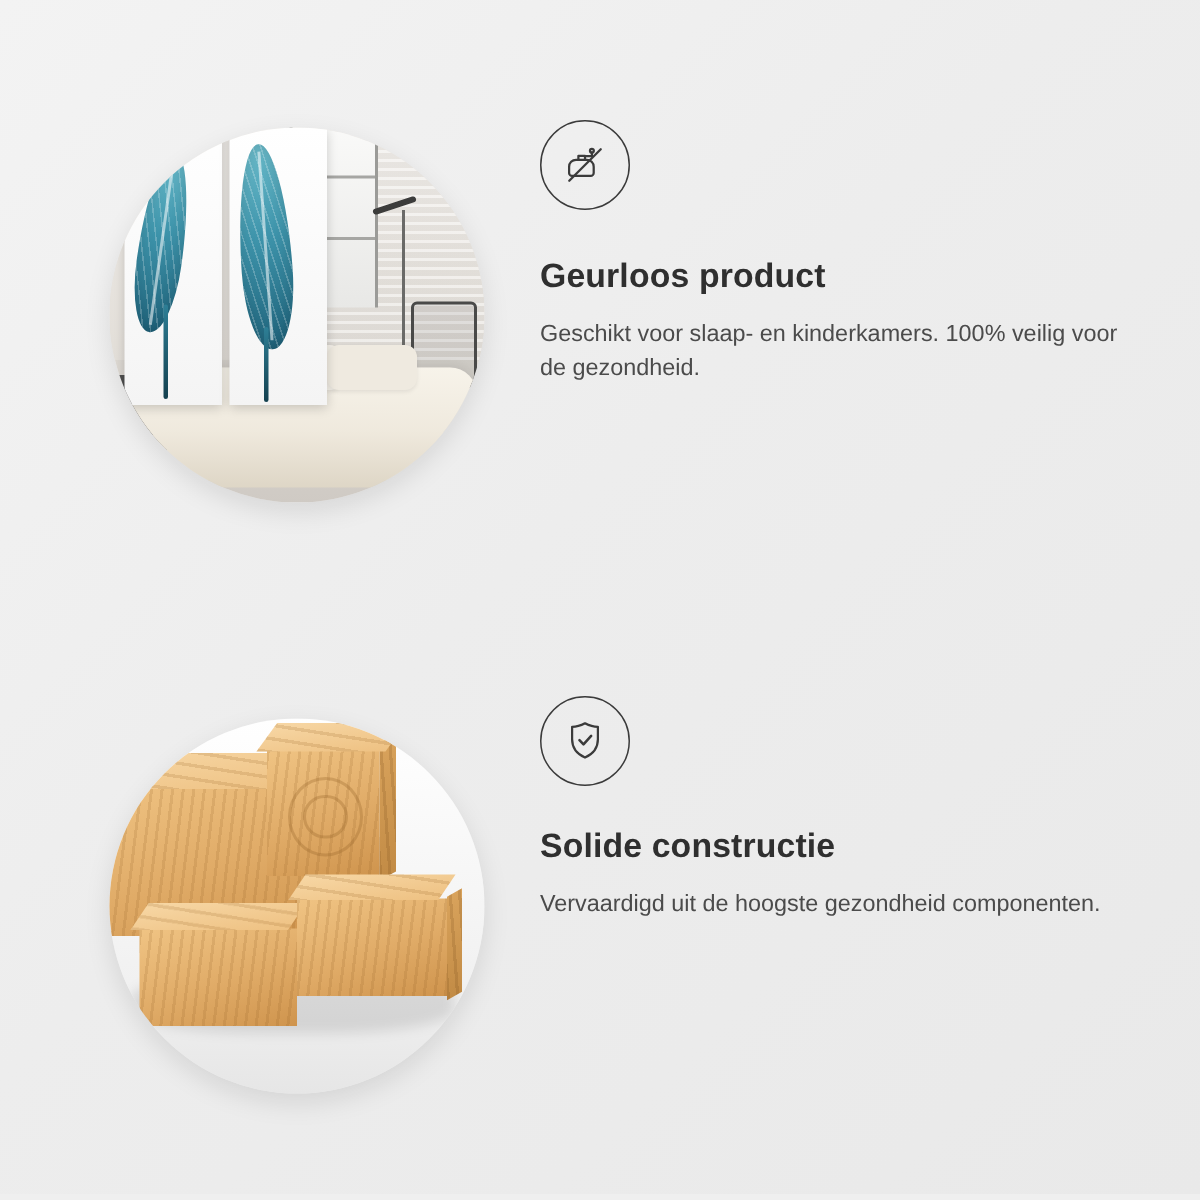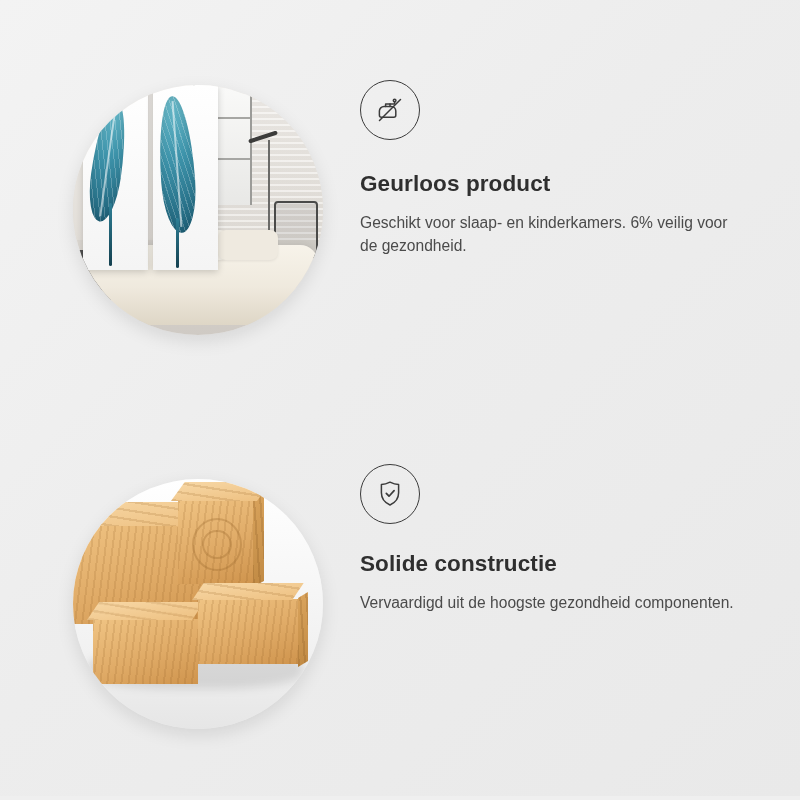--- a/index.html
+++ b/index.html
@@ -321,21 +321,21 @@
           <g fill="none" stroke="#3b3b3b" stroke-width="1.5" stroke-linecap="round" stroke-linejoin="round">
             <path d="M11 13.5 h7.2 a4.6 4.6 0 0 1 4.6 4.6 v4.2 a2 2 0 0 1 -2 2 h-12.4 a2 2 0 0 1 -2 -2 v-4.2 a4.6 4.6 0 0 1 4.6 -4.6 z"></path>
             <path d="M12.6 13.5 v-2.6 h4.4 v2.6"></path>
             <path d="M17 11 h4.6 v-2.4"></path>
             <path d="M21.6 6.2 a1.3 1.3 0 1 1 0 2.6 a1.3 1.3 0 0 1 0 -2.6 z"></path>
             <line x1="6.5" y1="27.5" x2="27.5" y2="6.5"></line>
           </g>
         </svg>
       </div>
       <h2 class="feature-title">Geurloos product</h2>
-      <p class="feature-desc">Geschikt voor slaap- en kinderkamers. 6% veilig voor de gezondheid.</p>
+      <p class="feature-desc">Geschikt voor slaap- en kinderkamers. 100% veilig voor de gezondheid.</p>
     </div>
   </section>
 
   <section class="feature feature--2">
 
     <div class="media">
       <div class="scene-wood">
         <div class="wood-shadow" style="left:6%; top:68%; width:86%; height:16%;"></div>
 
         <div class="blk" style="left:-6%; top:18%; width:62%; height:40%;">

